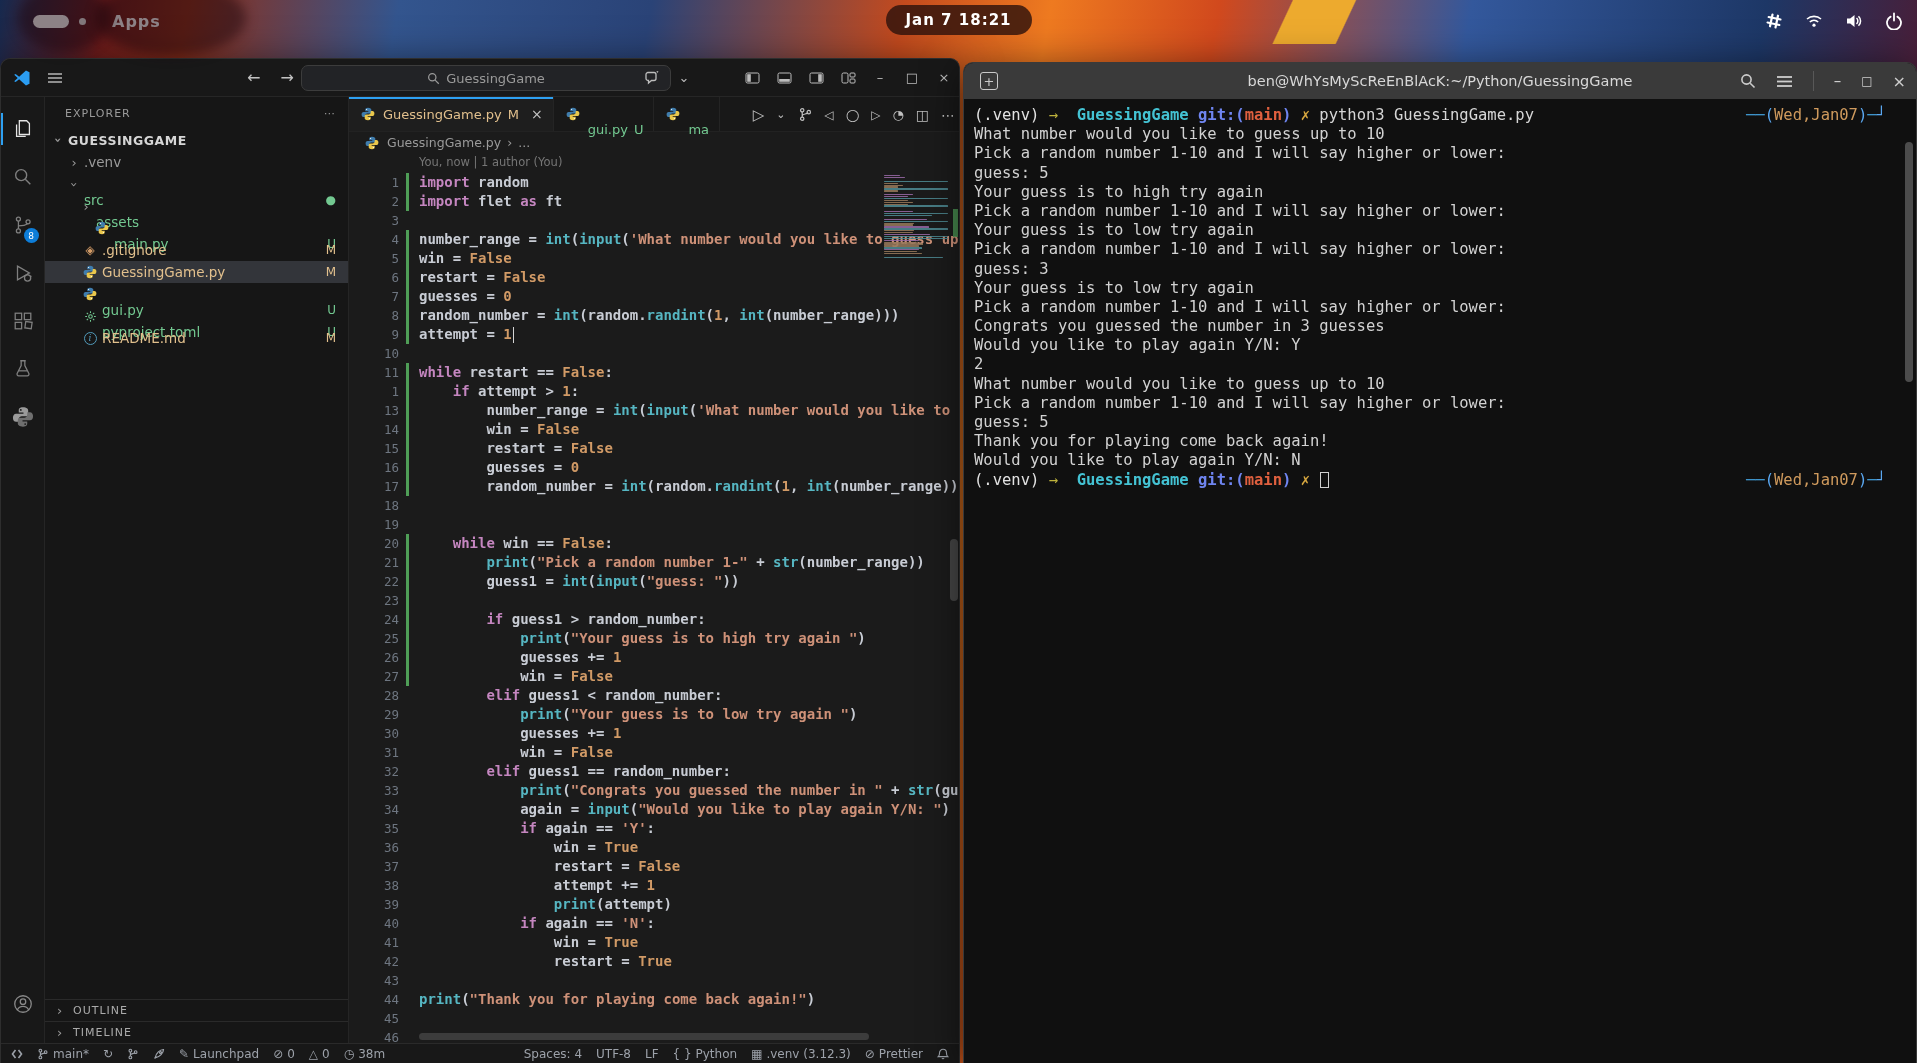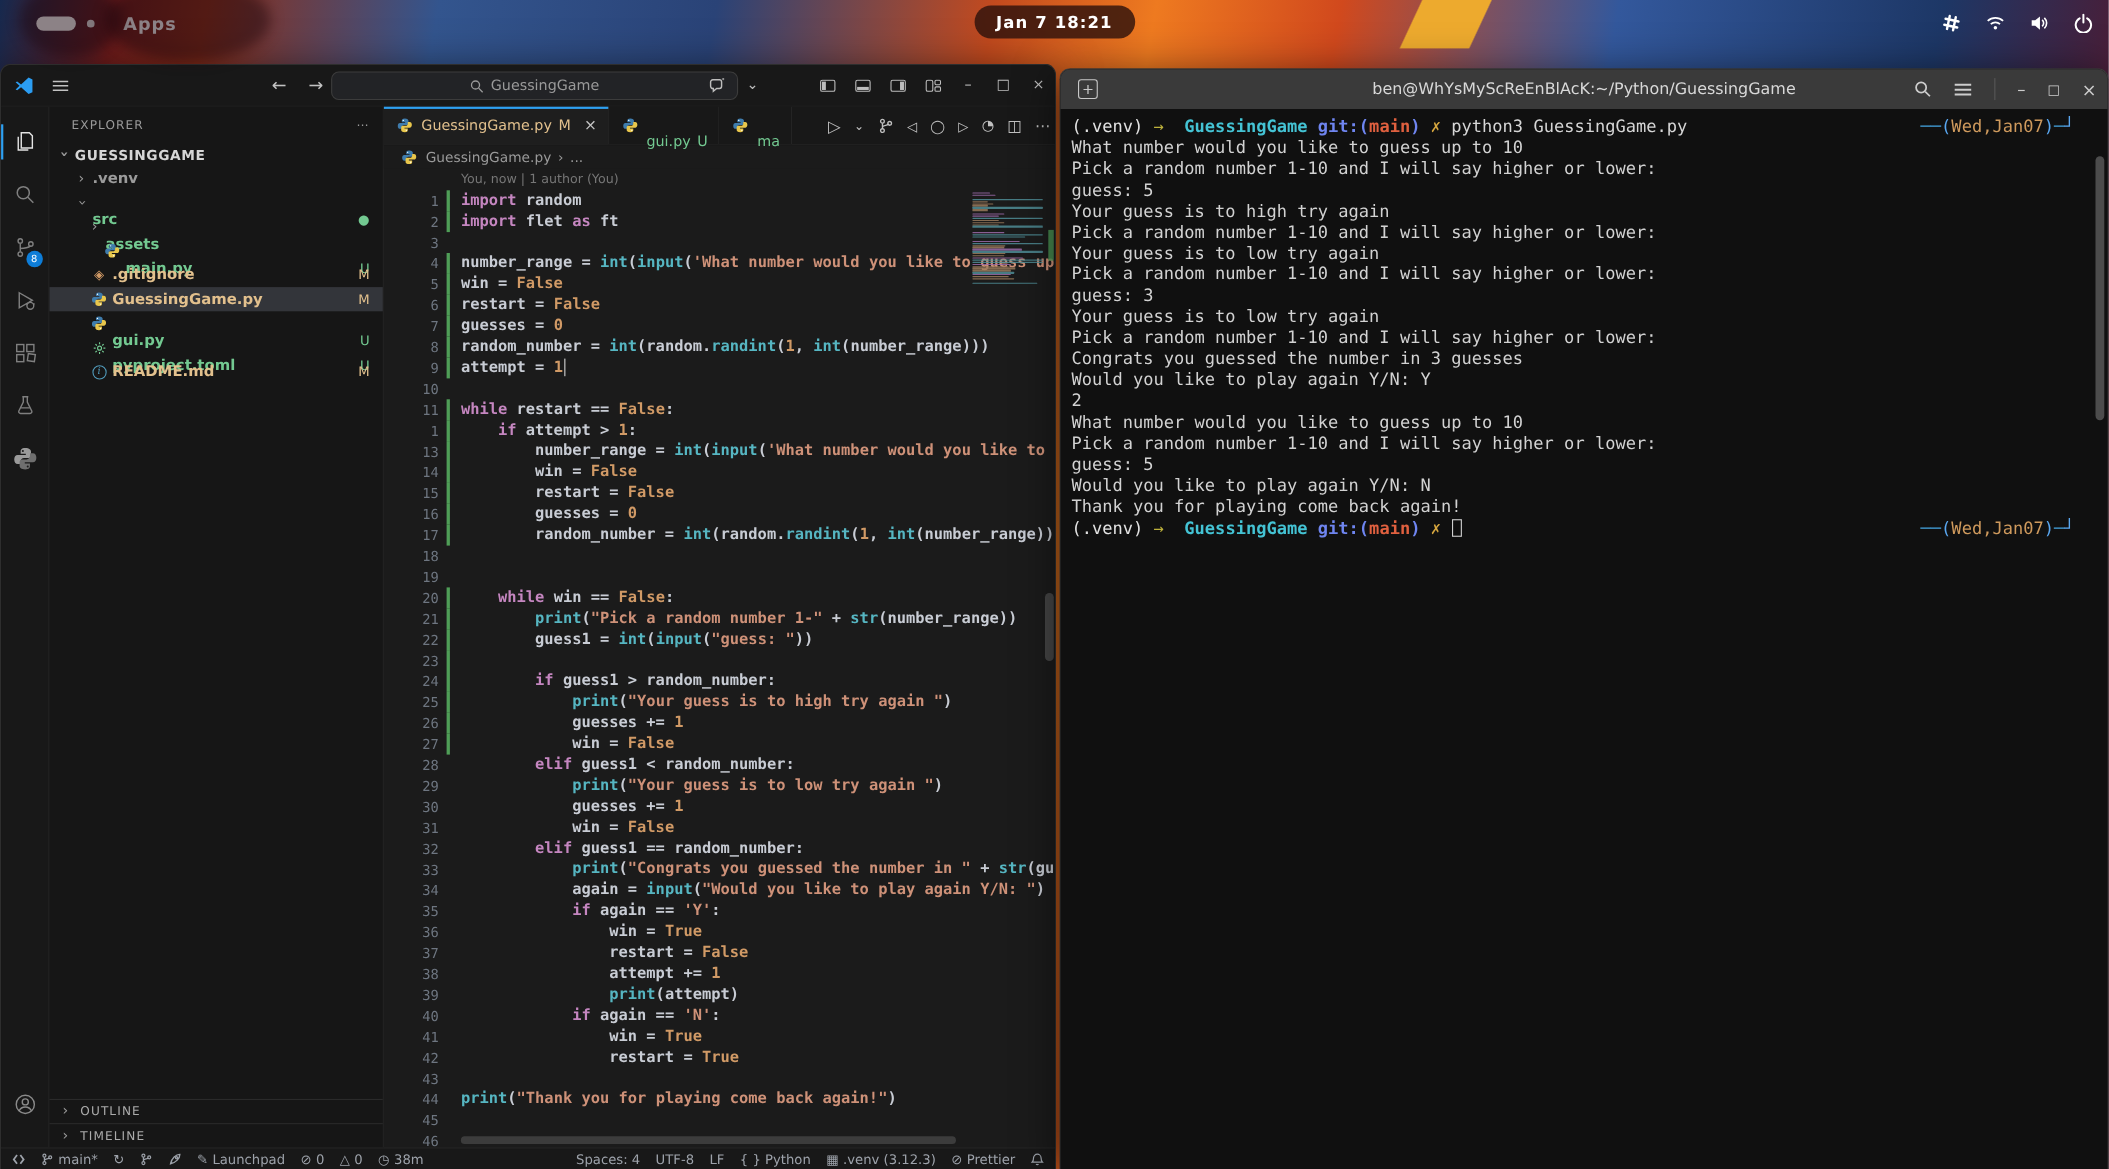--- a/index.html
+++ b/index.html
@@ -43,21 +43,21 @@
   .scm-badge{position:absolute;right:6px;bottom:6px;background:#0d7dd8;color:#fff;border-radius:50%;width:15px;height:15px;font-size:9px;display:flex;align-items:center;justify-content:center;}
   .act-bottom{position:absolute;bottom:28px;left:0;width:44px;display:flex;justify-content:center;color:#8a8a8a;}
   .sidebar{width:304px;background:#161616;border-right:1px solid #252525;display:flex;flex-direction:column;font-size:13.5px;color:#cfcfcf;position:relative;}
   .exp-head{height:32px;display:flex;align-items:center;padding:0 12px 0 20px;font-size:11px;letter-spacing:1px;color:#9a9a9a;justify-content:space-between;}
   .exp-root{display:flex;align-items:center;height:22px;font-weight:bold;color:#d6d6d6;font-size:12.5px;padding-left:6px;letter-spacing:.5px;}
   .exp-row{display:flex;align-items:center;height:22px;cursor:default;position:relative;}
   .exp-row.sel{background:#33353a;}
   .chev{width:14px;color:#9a9a9a;font-size:13px;display:inline-flex;justify-content:center;transform:none;}
   .chev.open{transform:rotate(90deg);}
   .ficon{width:18px;display:inline-flex;justify-content:center;align-items:center;}
-  .flabel{margin-left:3px;white-space:nowrap;font-weight:bold;}
+  .flabel{margin-left:3px;white-space:nowrap;}
   .fbadge{position:absolute;right:12px;font-size:12px;}
   .c-mod{color:#e2c08d;} .c-new{color:#73c991;margin-top:31px;} .c-dim{color:#9b9b9b;}
   .side-sec{height:22px;border-top:1px solid #2a2a2a;display:flex;align-items:center;padding-left:8px;font-size:11px;letter-spacing:1px;color:#ababab;gap:6px;}
   .side-bottom{position:absolute;bottom:0;left:0;right:0;}
   .infoicon{display:inline-flex;width:13px;height:13px;border:1.2px solid #519aba;border-radius:50%;color:#519aba;font-size:9px;align-items:center;justify-content:center;font-family:"DejaVu Serif",serif;font-style:italic;}
   .diamond{color:#d19a66;font-size:12px;}
   
   .editor{flex:1;display:flex;flex-direction:column;background:#1b1b1b;min-width:0;position:relative;}
   .tabbar{height:35px;background:#181818;display:flex;align-items:stretch;position:relative;border-bottom:1px solid #222;}
   .tab{display:flex;align-items:center;gap:6px;padding:0 10px;border-right:1px solid #242424;font-size:13px;color:#9a9a9a;position:relative;background:#181818;}
@@ -669,19 +669,19 @@
         <div class="t-line"><span class="tl"><span class="c-out">Pick a random number 1-10 and I will say higher or lower:</span></span></div>
         <div class="t-line"><span class="tl"><span class="c-out">guess: 3</span></span></div>
         <div class="t-line"><span class="tl"><span class="c-out">Your guess is to low try again </span></span></div>
         <div class="t-line"><span class="tl"><span class="c-out">Pick a random number 1-10 and I will say higher or lower:</span></span></div>
         <div class="t-line"><span class="tl"><span class="c-out">Congrats you guessed the number in 3 guesses</span></span></div>
         <div class="t-line"><span class="tl"><span class="c-out">Would you like to play again Y/N: Y</span></span></div>
         <div class="t-line"><span class="tl"><span class="c-out">2</span></span></div>
         <div class="t-line"><span class="tl"><span class="c-out">What number would you like to guess up to 10</span></span></div>
         <div class="t-line"><span class="tl"><span class="c-out">Pick a random number 1-10 and I will say higher or lower:</span></span></div>
         <div class="t-line"><span class="tl"><span class="c-out">guess: 5</span></span></div>
+        <div class="t-line"><span class="tl"><span class="c-out">Thank you for playing come back again!</span></span></div>
         <div class="t-line"><span class="tl"><span class="c-out">Would you like to play again Y/N: N</span></span></div>
-        <div class="t-line"><span class="tl"><span class="c-out">Thank you for playing come back again!</span></span></div>
         <div class="t-line"><span class="tl"><span class="c-venv">(.venv) </span><span class="c-arrow">→  </span><span class="c-dir">GuessingGame </span><span class="c-git">git:(</span><span class="c-branch">main</span><span class="c-git">) </span><span class="c-x">✗ </span><span class="t-cursor"></span></span><span class="tr"><span class="c-ddash">──</span><span class="c-dpar">(</span><span class="c-ddate">Wed,Jan07</span><span class="c-dpar">)</span><span class="c-ddash">─</span><span class="c-corner">┘</span></span></div>
       </div>
     <div class="tscroll"></div>
   </div>
 </div>
 
 </body></html>

